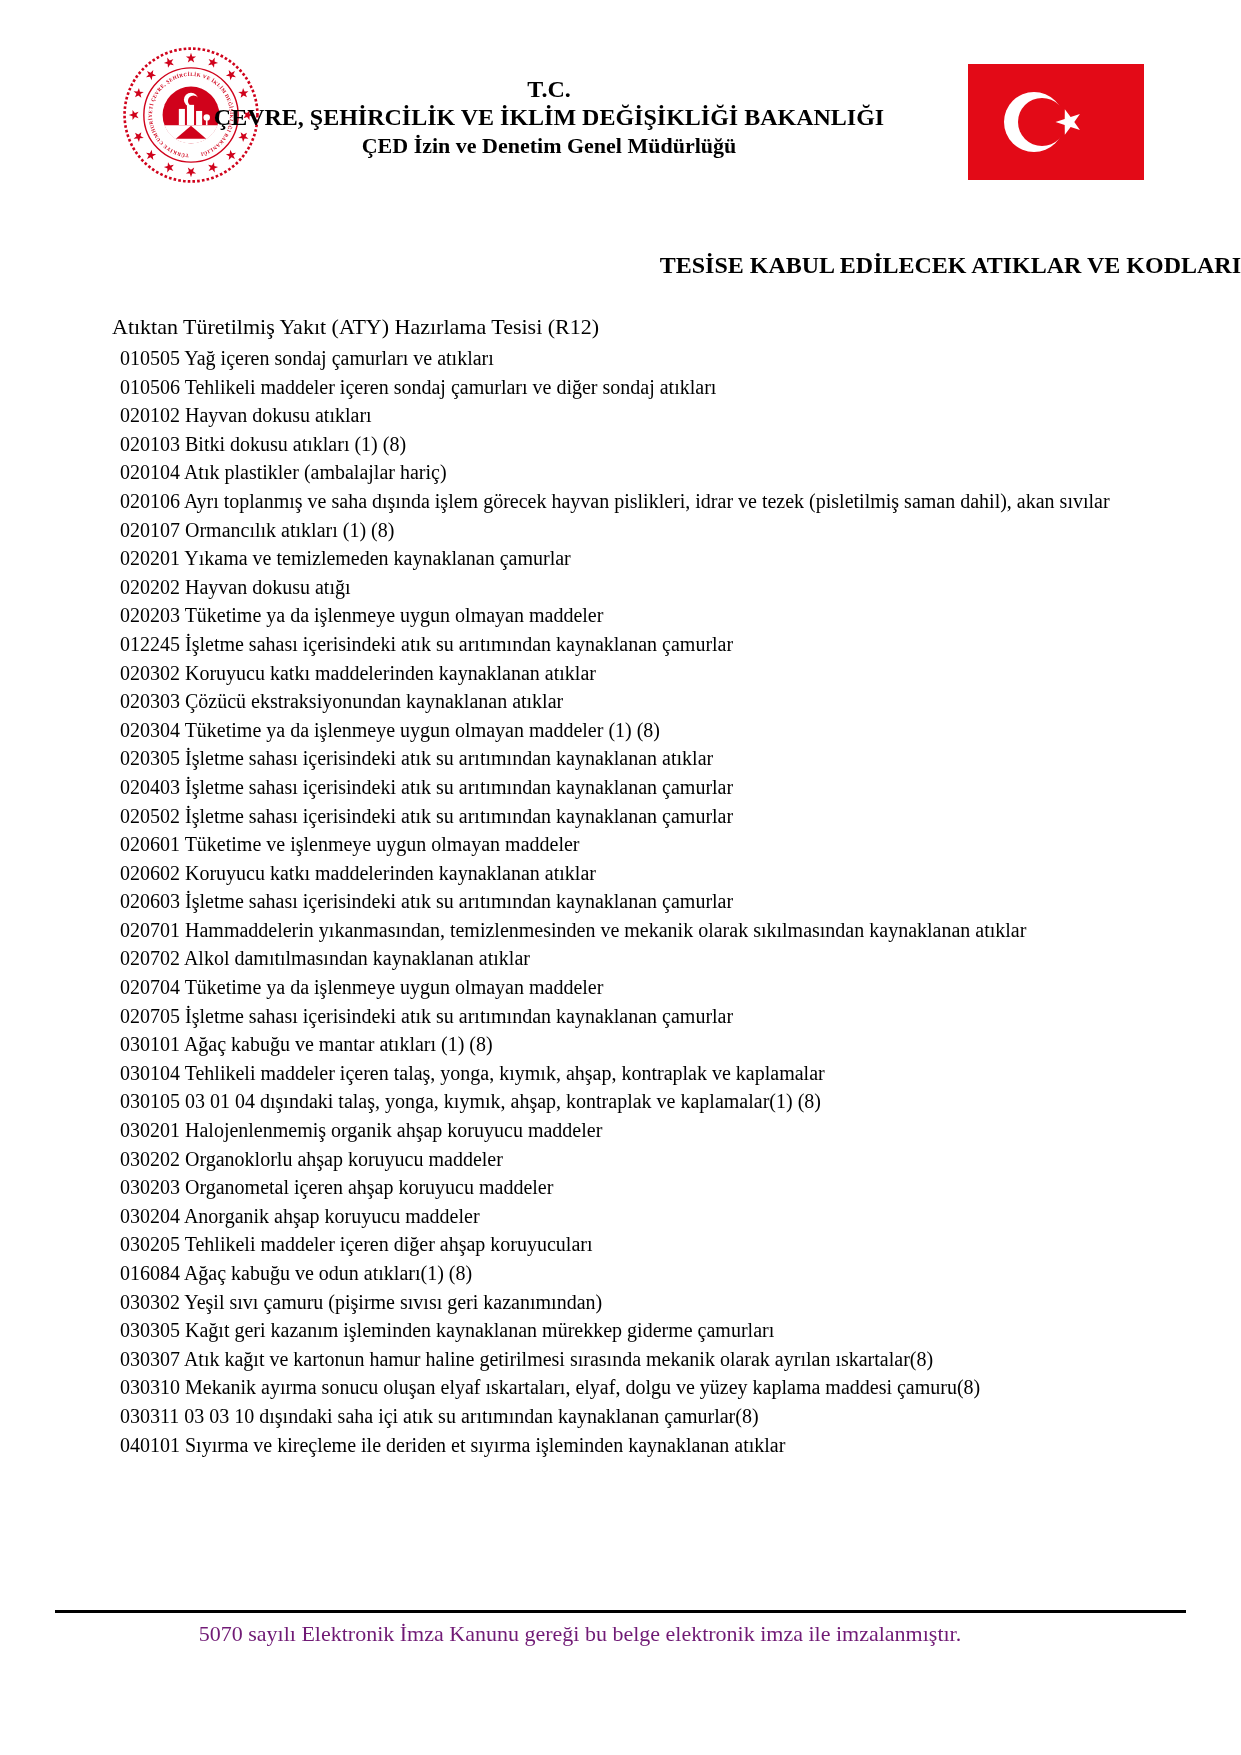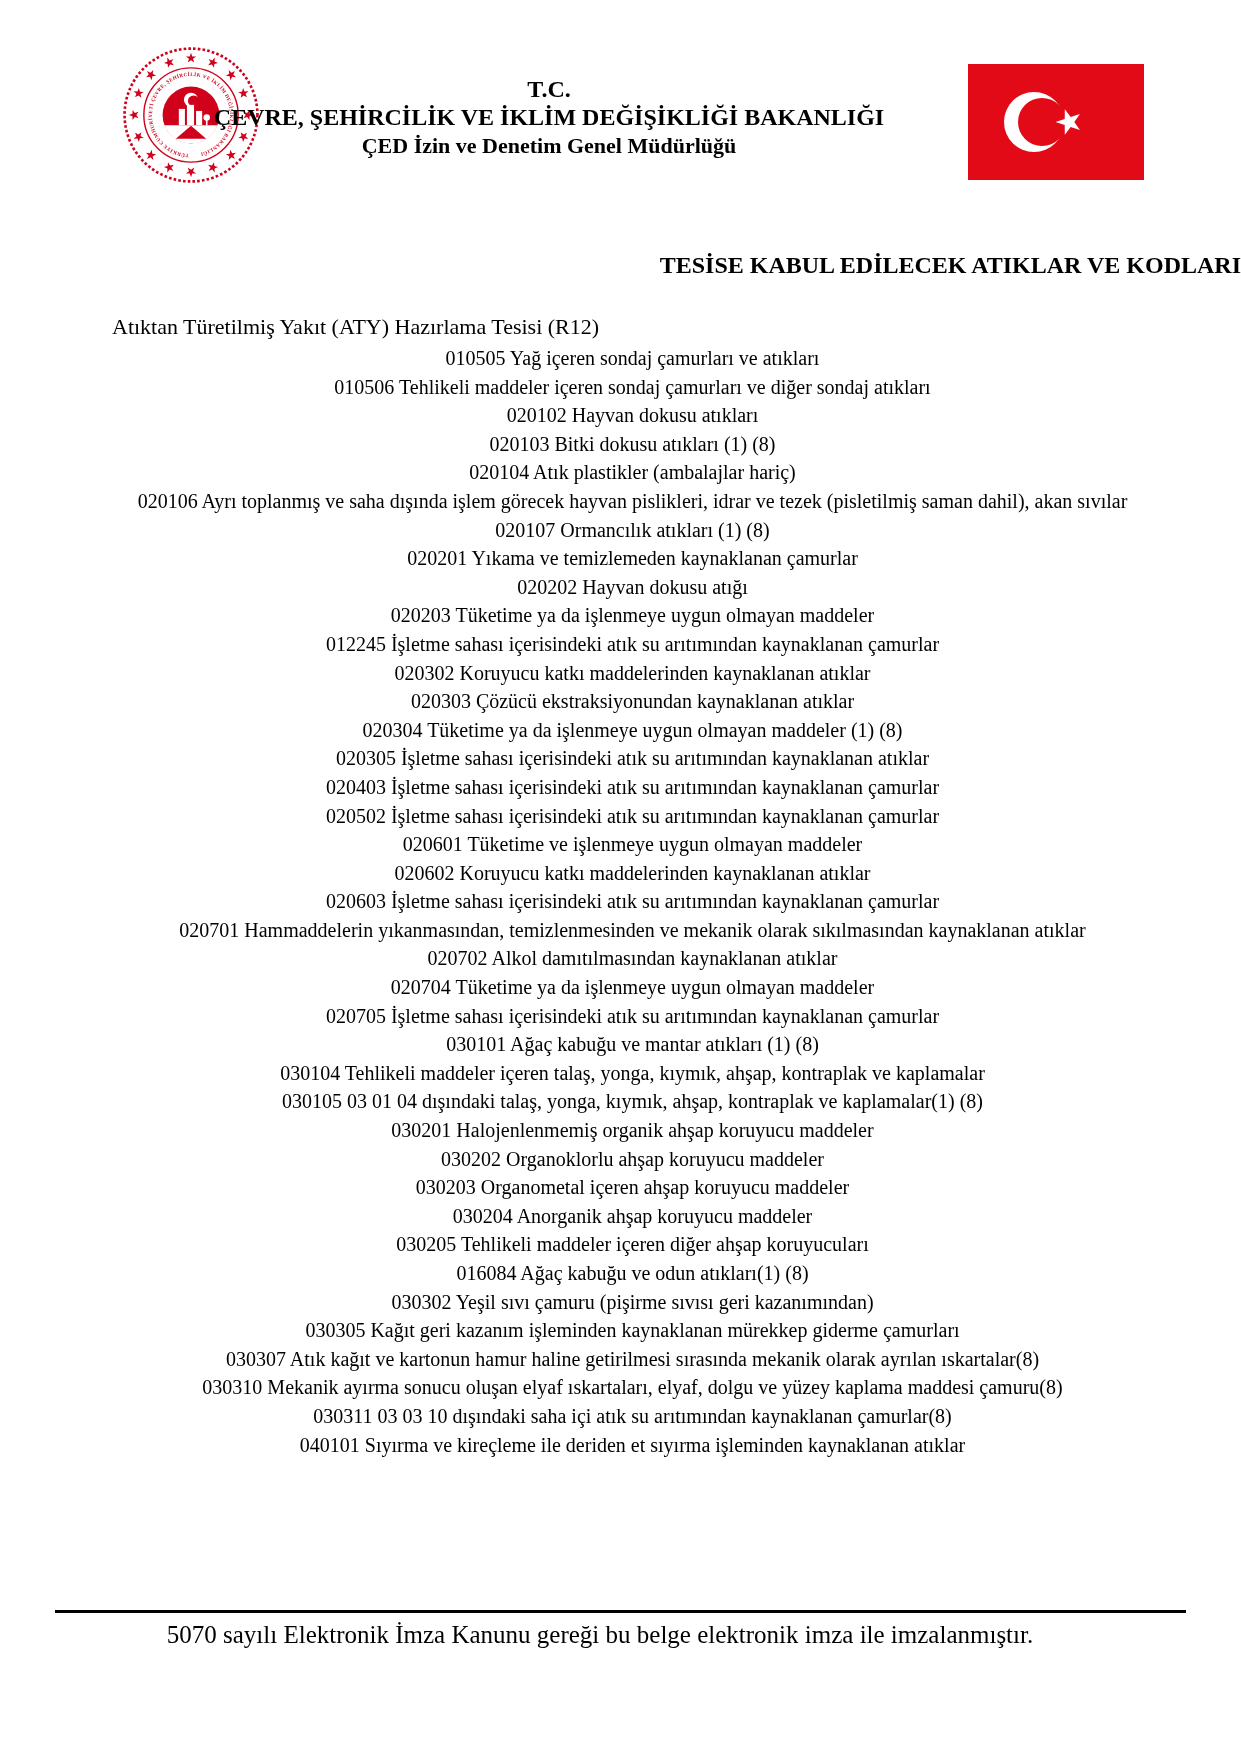--- a/index.html
+++ b/index.html
@@ -25,29 +25,29 @@
   }
   .section-heading {
     position:absolute; top:314px; left:112px;
     font-size:22px; font-weight:normal; white-space:nowrap;
   }
   
   .waste-list {
     position:absolute; top:344px; left:112px; width:1033px;
     font-size:20px; line-height:28.6px;
   }
-  .waste-item { text-indent:8px;text-align:center; }
+  .waste-item { text-indent:8px; }
   
   .footer-rule {
     position:absolute; top:1610px; left:55px; width:1131px; height:3px;
     background:#000;
   }
   .footer-notice {
     position:absolute; top:1621px; left:0; width:1160px;
-    text-align:center; font-size:25px; color:#000000;margin-left:20px;
+    text-align:center; font-size:22px; color:#701a75;
   }
 </style>
 </head>
 <body>
 
 <div class="page">
 
   <svg class="seal" viewBox="0 0 140 140">
     <circle cx="70" cy="70" r="65.5" fill="none" stroke="#d0021b" stroke-width="2.6" stroke-dasharray="2.6 2.1"></circle>
     <g id="seal-stars" fill="#d0021b">

